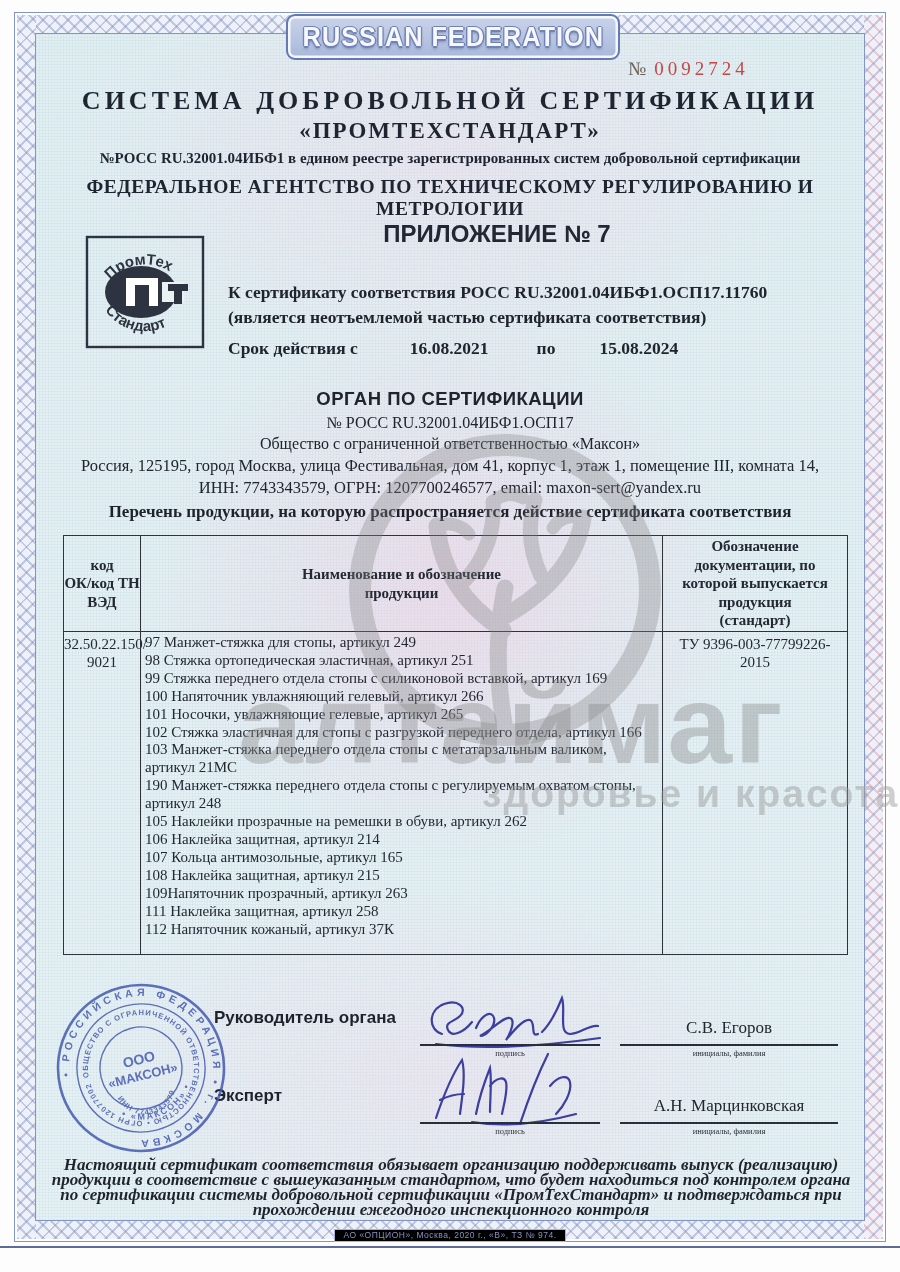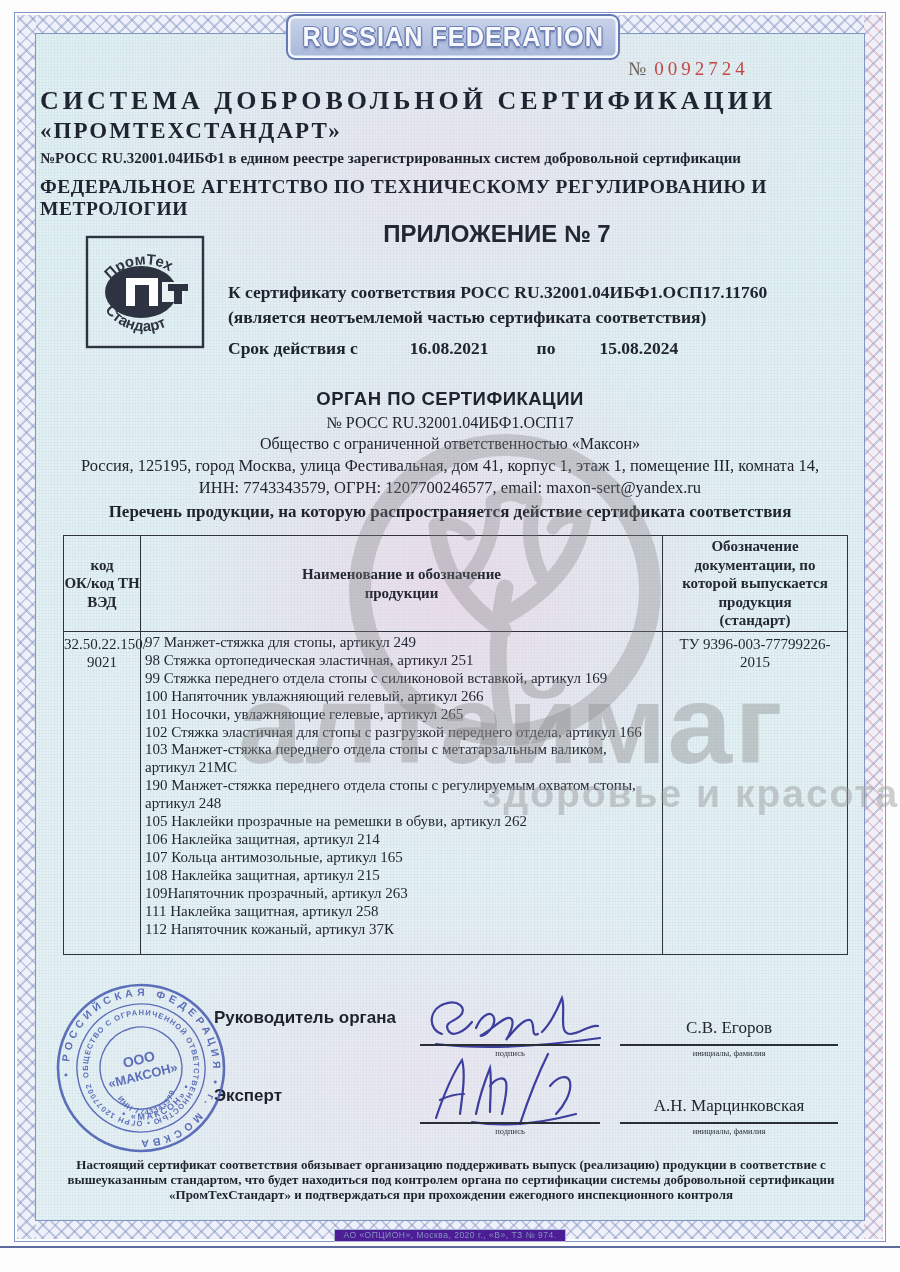--- a/index.html
+++ b/index.html
@@ -37,21 +37,21 @@
       background:linear-gradient(#c9d3ea,#a9b8da);
       display:flex;align-items:center;justify-content:center;}
   .banner-text{font-family:"Liberation Sans",sans-serif;font-weight:bold;font-size:27px;
       letter-spacing:1px;color:#f6f8fd;transform:scaleX(.94);white-space:nowrap;
       text-shadow:-1.5px 0 0 #7082b6, 1.5px 0 0 #7082b6, 0 -1.5px 0 #7082b6, 0 1.5px 0 #7082b6, 0 3px 3px rgba(60,80,140,.45);}
   
   .cert-no{position:absolute;left:628px;top:58px;font-size:19px;white-space:nowrap;}
   .cert-no .mark{color:#6b6258;margin-right:8px;}
   .cert-no .digits{color:#c34747;letter-spacing:4px;font-weight:normal;}
   
-  .titles{position:absolute;left:40px;top:86px;width:820px;color:#1e2430;}
+  .titles{position:absolute;left:40px;top:86px;width:820px;text-align:center;color:#1e2430;}
   .t1{font-size:26px;font-weight:bold;letter-spacing:4px;}
   .t2{font-size:23px;font-weight:bold;letter-spacing:2px;margin-top:2px;}
   .t3{font-size:15px;font-weight:bold;margin-top:6px;}
   .t4{font-size:19.5px;font-weight:bold;letter-spacing:.5px;margin-top:9px;}
   
   .logo{position:absolute;left:84px;top:234px;width:122px;height:116px;}
   
   .appendix-title{position:absolute;left:197px;top:220px;width:600px;text-align:center;
       font-family:"Liberation Sans",sans-serif;font-weight:bold;font-size:24px;color:#222734;}
   .cert-lines{position:absolute;left:228px;top:280px;width:585px;
@@ -92,24 +92,24 @@
   
   .wm{position:absolute;pointer-events:none;}
   .wm-emblem{left:345px;top:430px;width:320px;height:320px;opacity:.33;}
   .wm-brand{left:238px;top:660px;width:660px;font-family:"Liberation Sans",sans-serif;
       font-weight:bold;font-size:112px;letter-spacing:2px;color:#8b8b8b;opacity:.40;
       transform:scaleX(1.04);transform-origin:left;}
   .wm-tagline{left:482px;top:772px;font-family:"Liberation Sans",sans-serif;font-weight:bold;
       font-size:39px;letter-spacing:2px;color:#979797;opacity:.45;}
   
   .disclaimer{position:absolute;left:45px;top:1157px;width:812px;text-align:center;
-      font-size:13px;font-weight:bold;line-height:15px;color:#1f232d;}
+      font-size:17px;font-weight:bold;line-height:15px;color:#1f232d;font-style:italic;}
   .printer{position:absolute;left:0;top:1224px;width:900px;text-align:center;}
   .printer span{display:inline-block;font-family:"Liberation Sans",sans-serif;font-size:8.5px;
-      color:#8693c0;letter-spacing:.5px;border:1px solid #aab4d6;background:#4c1d95;
+      color:#8693c0;letter-spacing:.5px;border:1px solid #aab4d6;background:#000000;
       padding:0 8px;line-height:11px;}
 </style>
 </head>
 <body>
 
 <div class="page">
 
   <div class="band top"></div>
   <div class="band bottom"></div>
   <div class="band left"></div>

